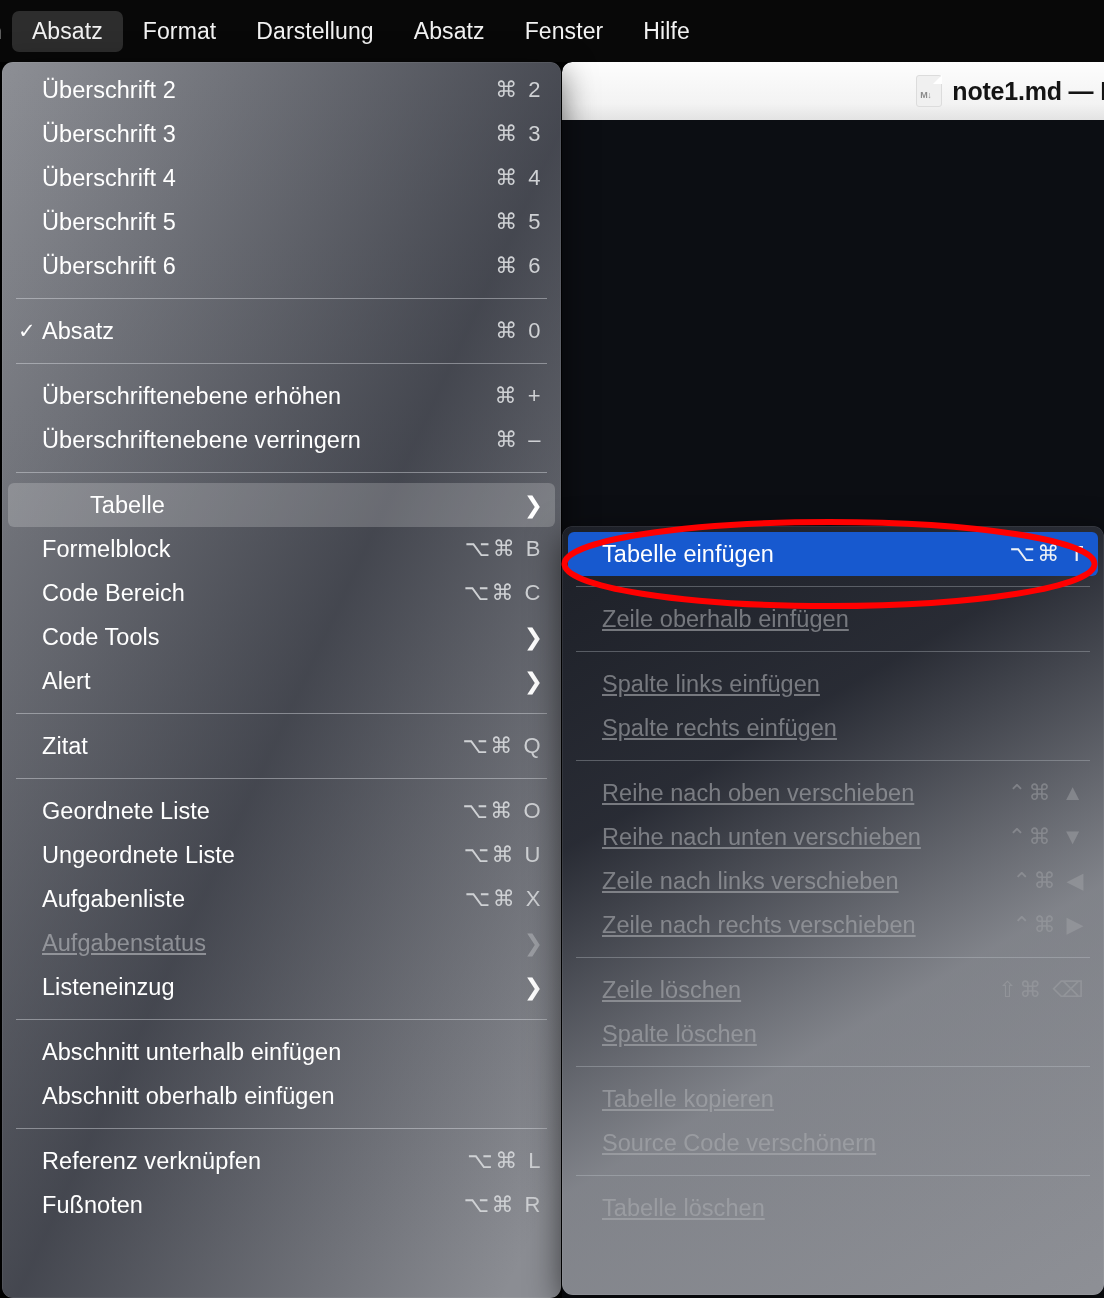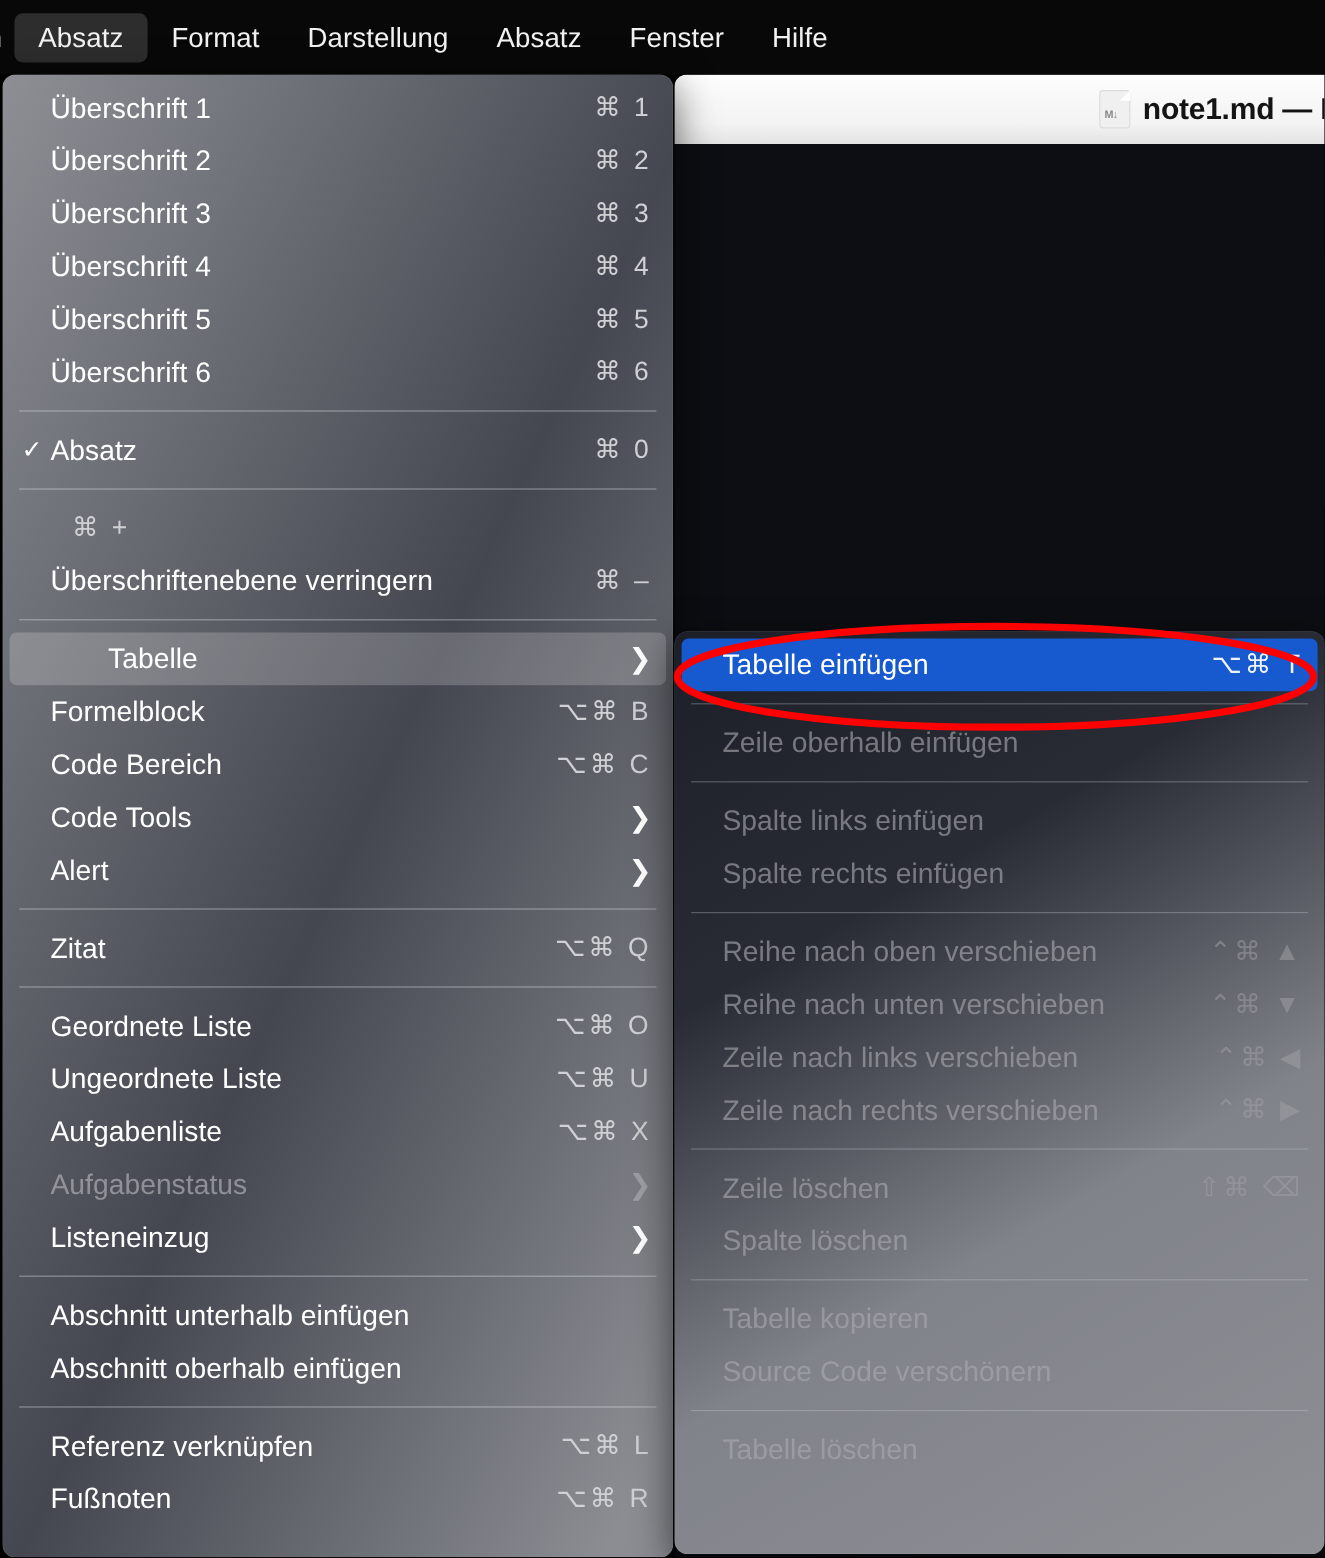--- a/index.html
+++ b/index.html
@@ -177,21 +177,21 @@
     font-family: "Liberation Sans", sans-serif;
   }
   .mi .chev {
     flex: none;
     width: 20px;
     font-size: 23px;
     color: #ffffff;
     text-align: right;
     line-height: 1;
   }
-  .mi.disabled .label { color: #b9bbbf; opacity: 0.62; }
+  .mi.disabled .label { color: #b9bbbf; opacity: 0.62; text-decoration: underline; }
   .mi.disabled .shortcut { color: #b9bbbf; opacity: 0.52; }
   .mi.disabled .chev { color: #b9bbbf; opacity: 0.55; }
 
   
   #menu-tabelle .mi .label { color: #a9abaf; }
   #menu-tabelle .mi .shortcut { color: #a0a2a6; }
   #menu-tabelle .mi.sel .label { color: #ffffff; }
   #menu-tabelle .mi.sel .shortcut { color: #eef1f5; }
 
   .mi.hover {
@@ -240,25 +240,20 @@
     <div class="menubar-item">Format</div>
     <div class="menubar-item">Darstellung</div>
     <div class="menubar-item">Absatz</div>
     <div class="menubar-item">Fenster</div>
     <div class="menubar-item">Hilfe</div>
   </div>
 
   <div id="menu-absatz" class="menu">
       <div class="mi">
         <span class="check"></span>
-        <span class="label">Überschrift 1</span>
-        <span class="shortcut">⌘ 1</span>
-      </div>
-      <div class="mi">
-        <span class="check"></span>
         <span class="label">Überschrift 2</span>
         <span class="shortcut">⌘ 2</span>
       </div>
       <div class="mi">
         <span class="check"></span>
         <span class="label">Überschrift 3</span>
         <span class="shortcut">⌘ 3</span>
       </div>
       <div class="mi">
         <span class="check"></span>
@@ -277,20 +272,21 @@
       </div>
       <div class="sep"></div>
       <div class="mi">
         <span class="check">✓</span>
         <span class="label">Absatz</span>
         <span class="shortcut">⌘ 0</span>
       </div>
       <div class="sep"></div>
       <div class="mi">
         <span class="check"></span>
+        <span class="label">Überschriftenebene erhöhen</span>
         <span class="shortcut">⌘ +</span>
       </div>
       <div class="mi">
         <span class="check"></span>
         <span class="label">Überschriftenebene verringern</span>
         <span class="shortcut">⌘ –</span>
       </div>
       <div class="sep"></div>
       <div class="mi hover">
         <span class="check"></span>

